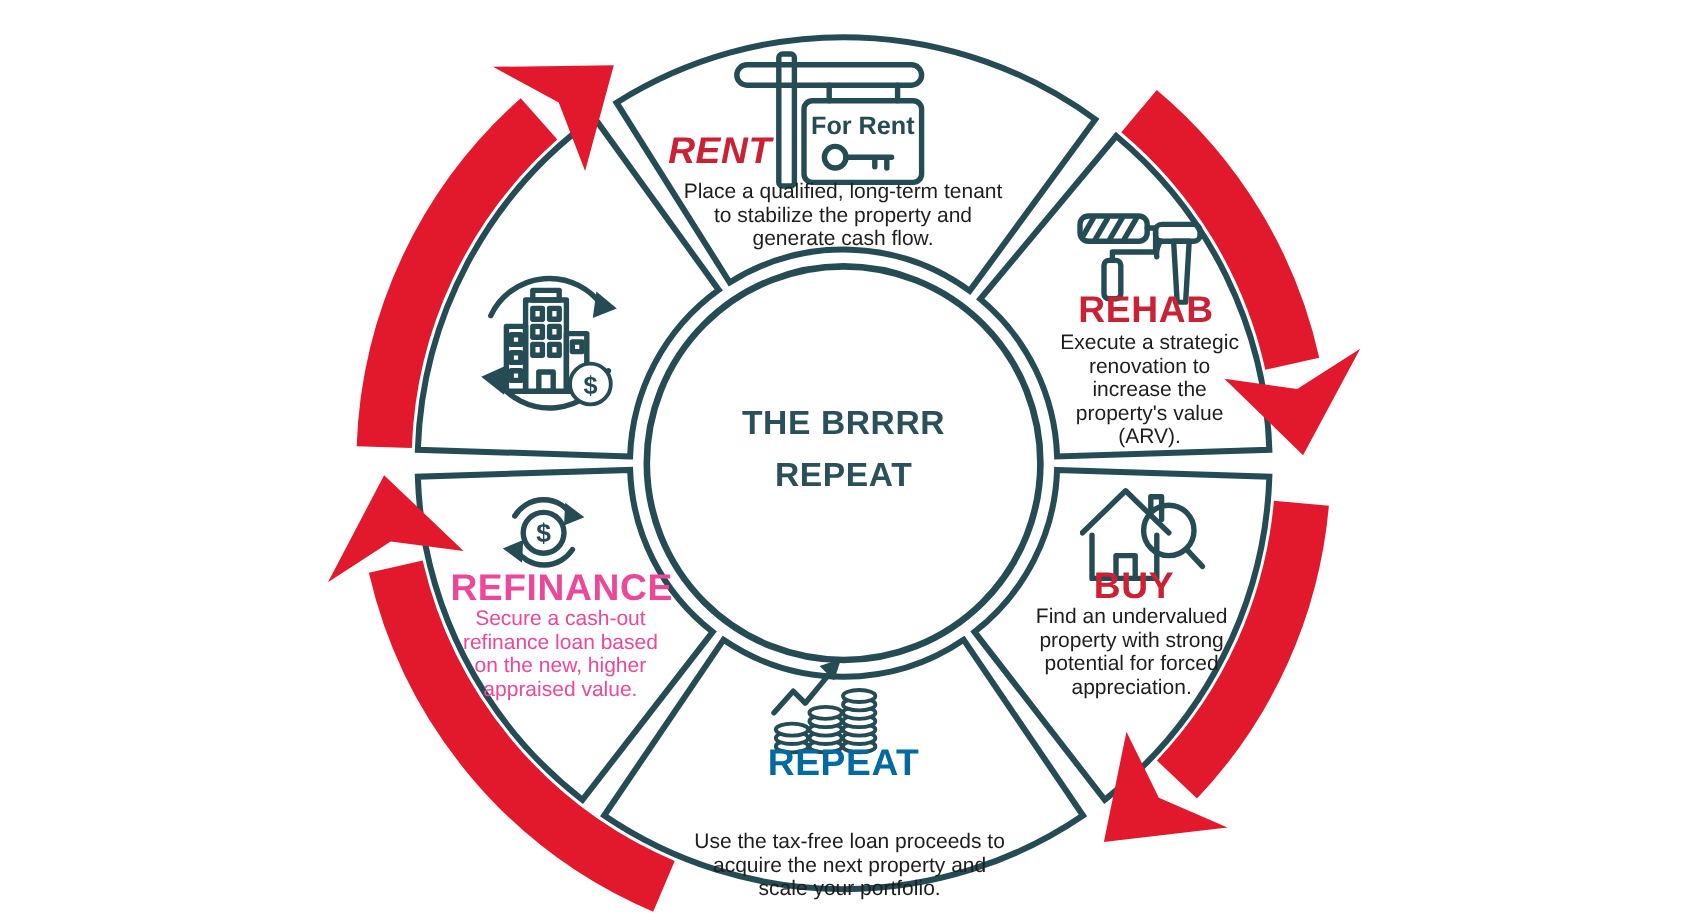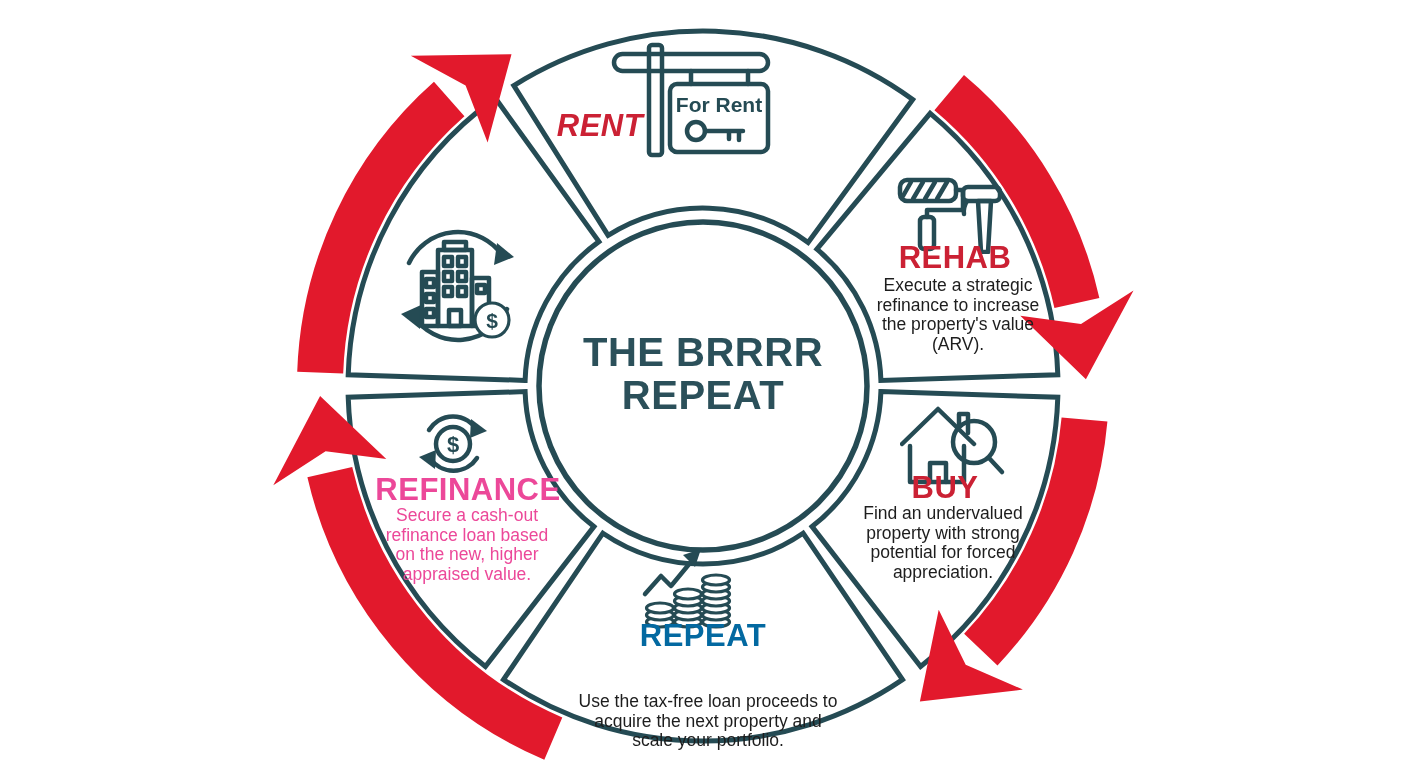--- a/index.html
+++ b/index.html
@@ -12,21 +12,21 @@
     overflow: hidden;
     font-family: "Liberation Sans", sans-serif;
   }
   #wheel { position: absolute; left: 0; top: 0; }
   .icon-svg { position: absolute; }
   .center-title {
     position: absolute;
     left: 533px; top: 331px; width: 340px;
     text-align: center;
     font-weight: 700;
-    font-size: 40px;
+    font-size: 28px;
     line-height: 43px;
     letter-spacing: 0.5px;
     color: #2b505a;
   }
   .seg-label {
     position: absolute;
     text-align: center;
     font-weight: 700;
     font-size: 31px;
     letter-spacing: 0.5px;
@@ -76,32 +76,33 @@
     <rect class="line-icon" x="53" y="5" width="13" height="110" rx="3"></rect>
     <rect class="line-icon" x="18" y="14" width="154" height="17" rx="8.5"></rect>
     <line class="line-icon" x1="95" y1="31" x2="95" y2="44"></line>
     <line class="line-icon" x1="152" y1="31" x2="152" y2="44"></line>
     <rect class="line-icon" x="74" y="44" width="98" height="68" rx="7"></rect>
     <text class="icon-text" x="123" y="72" font-size="21" text-anchor="middle">For Rent</text>
     <circle class="line-icon" cx="100" cy="91" r="9"></circle>
     <path class="line-icon" stroke-width="4" d="M109,91 h38 M133,91 v8 M143,91 v9"></path>
   </svg>
   <div class="seg-label" style="left: 550px; top: 108px; width: 100px; color: rgb(203, 33, 52); font-style: italic;">RENT</div>
+  <div class="seg-desc" style="left: 560px; top: 150px; width: 285px; color: rgb(29, 29, 29);">Place a qualified, long-term tenant to stabilize the property and generate cash flow.</div>
 
   <svg class="icon-svg" style="left:897px; top:176px;" width="108" height="78" viewBox="0 0 108 78">
     <rect class="line-icon" x="3" y="4" width="56" height="21" rx="7"></rect>
     <path class="line-icon" stroke-width="2.6" d="M14,6 L6,20 M26,6 L16,23 M38,6 L28,23 M50,6 L40,23"></path>
     <path class="line-icon" stroke-width="4" d="M59,14 h7 v20 h-36 v7"></path>
     <rect class="line-icon" x="23" y="41" width="14" height="32" rx="4"></rect>
     <rect class="line-icon" x="66" y="11" width="37" height="14" rx="5"></rect>
     <path class="line-icon" stroke-width="3.2" d="M70,25 q-4,7 -3,13"></path>
     <polygon class="line-icon" stroke-width="4" points="81,25 94,25 91,76 84,76"></polygon>
   </svg>
   <div class="seg-label" style="left: 865px; top: 240px; width: 180px; color: rgb(203, 33, 52);">REHAB</div>
-  <div class="seg-desc" style="left: 874px; top: 276px; width: 168px; color: rgb(29, 29, 29);">Execute a strategic refinance to increase the property's value (ARV).</div>
+  <div class="seg-desc" style="left: 874px; top: 276px; width: 168px; color: rgb(29, 29, 29);">Execute a strategic renovation to increase the property's value (ARV).</div>
 
   <svg class="icon-svg" style="left:900px; top:402px;" width="106" height="84" viewBox="0 0 106 84">
     <path class="line-icon" d="M10,44 V80 H64 V44"></path>
     <polyline class="line-icon" points="2,42 38,7 74,42"></polyline>
     <path class="line-icon" d="M59,22 V12 H68 V31"></path>
     <path class="line-icon" d="M30,80 V61 H46 V80"></path>
     <circle class="line-icon" stroke-width="5.5" cx="74" cy="40" r="21"></circle>
     <line class="line-icon" stroke-width="9" x1="89" y1="56" x2="102" y2="70"></line>
   </svg>
   <div class="seg-label" style="left: 855px; top: 470px; width: 180px; color: rgb(203, 33, 52);">BUY</div>

